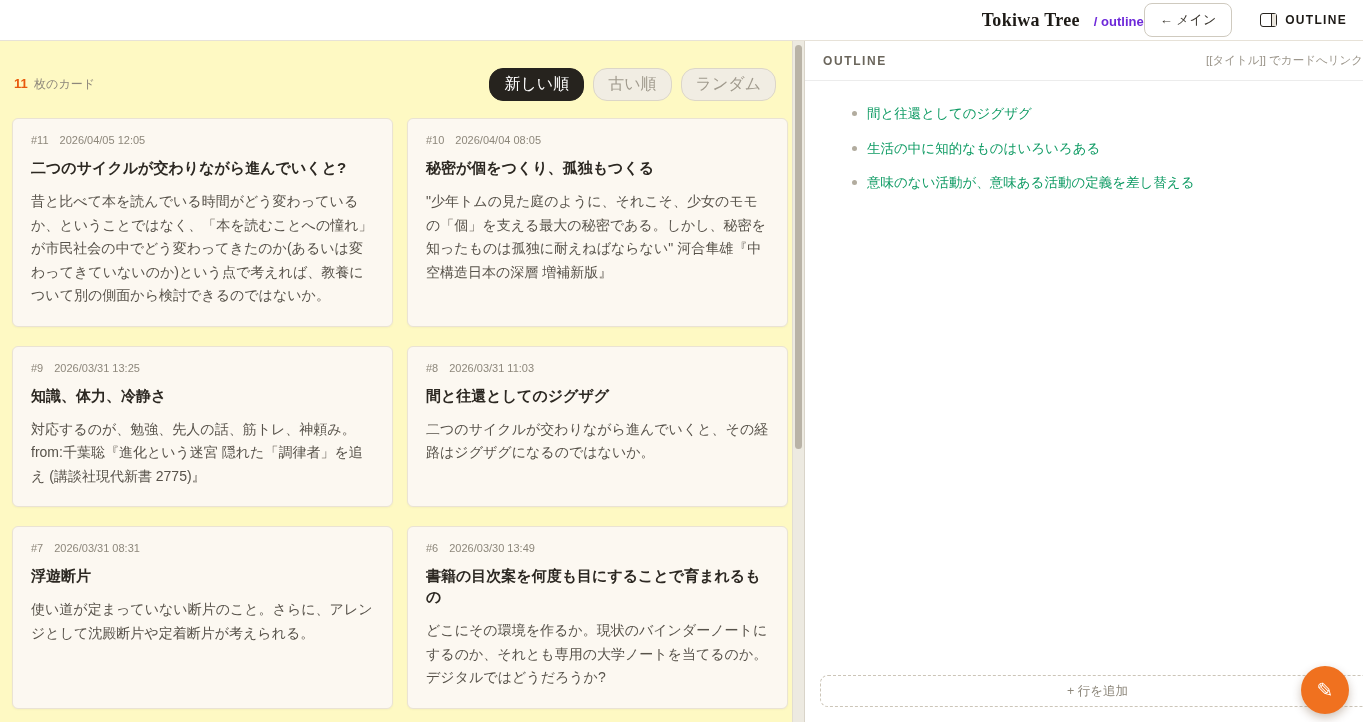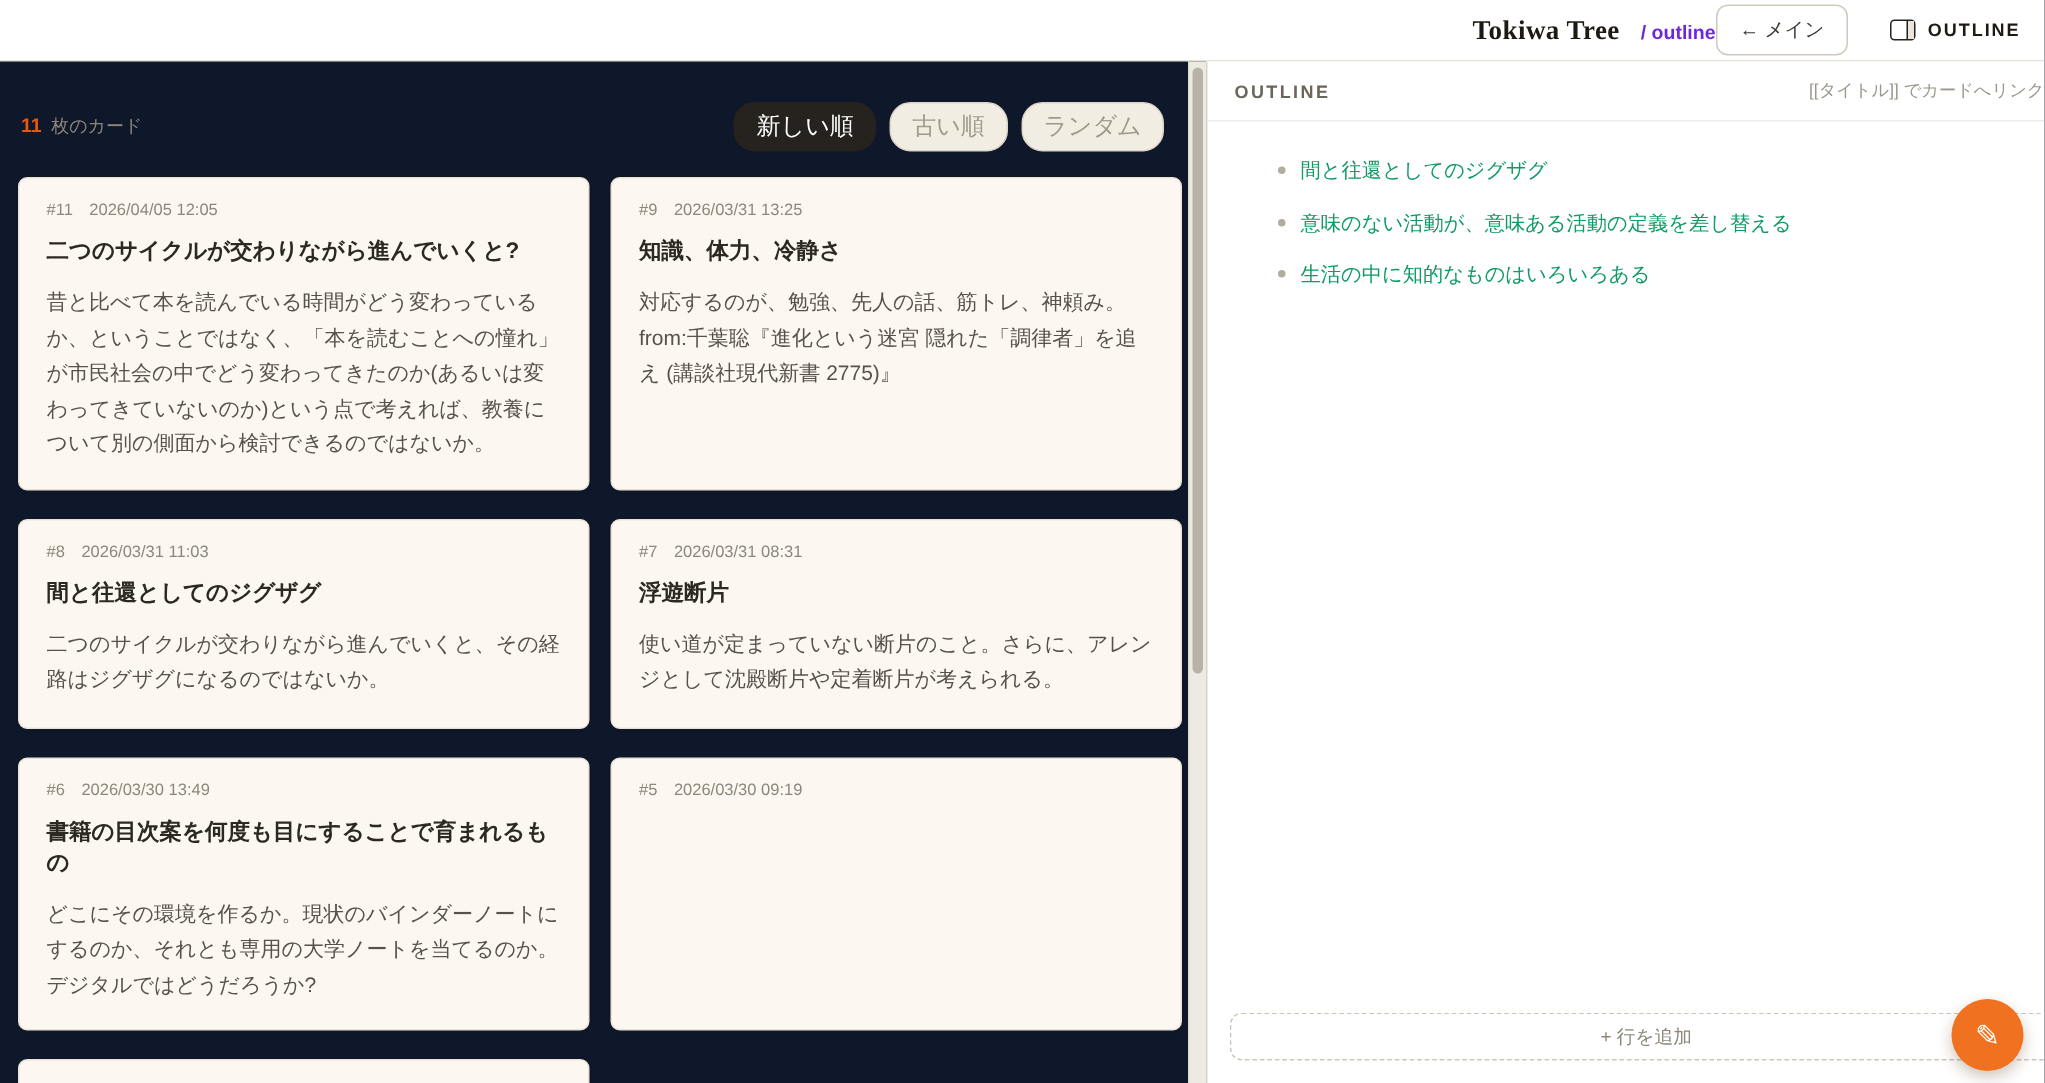--- a/index.html
+++ b/index.html
@@ -37,21 +37,21 @@
   .panel-icon-inner {
     position: absolute; top: 0; right: 0; bottom: 0; width: 5px;
     border-left: 1.6px solid #26231e; background: #e9e5dd;
   }
   .outline-toggle-label { font-size: 12px; font-weight: bold; letter-spacing: 1.3px; color: #1d1a16; }
 
   
   .content { display: flex; height: 681px; }
 
   
-  .board { position: relative; width: 804px; background: #0f172a; }
+  .board { position: relative; width: 804px; background: #fef9c3; }
   .toolbar {
     display: flex; align-items: center; justify-content: space-between;
     padding: 27px 28px 0 14px;
   }
   .count { font-size: 12px; color: #8d877b; }
   .count-num { color: #e8590c; font-weight: bold; font-size: 13px; margin-right: 3px; }
   .sorts { display: flex; gap: 9px; }
   .pill {
     font-family: inherit; font-size: 16px; padding: 5px 14px;
     border-radius: 14px; cursor: pointer;
@@ -152,20 +152,28 @@
 
       <article class="card">
         <div class="card-meta">
           <span>#11</span>
           <span>2026/04/05 12:05</span>
         </div>
         <h3 class="card-title">二つのサイクルが交わりながら進んでいくと?</h3>
         <p class="card-body">昔と比べて本を読んでいる時間がどう変わっているか、ということではなく、「本を読むことへの憧れ」が市民社会の中でどう変わってきたのか(あるいは変わってきていないのか)という点で考えれば、教養について別の側面から検討できるのではないか。</p>
       </article>
 
+      <article class="card">
+        <div class="card-meta">
+          <span>#10</span>
+          <span>2026/04/04 08:05</span>
+        </div>
+        <h3 class="card-title">秘密が個をつくり、孤独もつくる</h3>
+        <p class="card-body">"少年トムの見た庭のように、それこそ、少女のモモの「個」を支える最大の秘密である。しかし、秘密を知ったものは孤独に耐えねばならない" 河合隼雄『中空構造日本の深層 増補新版』</p>
+      </article>
 
       <article class="card">
         <div class="card-meta">
           <span>#9</span>
           <span>2026/03/31 13:25</span>
         </div>
         <h3 class="card-title">知識、体力、冷静さ</h3>
         <p class="card-body">対応するのが、勉強、先人の話、筋トレ、神頼み。from:千葉聡『進化という迷宮 隠れた「調律者」を追え (講談社現代新書 2775)』</p>
       </article>
 
@@ -226,25 +234,25 @@
       <span class="op-title">OUTLINE</span>
       <span class="op-hint">[[タイトル]] でカードへリンク</span>
     </div>
     <div class="op-body">
       <div class="ol-item lvl1 link">
         <span class="ol-dot"></span>
         <span class="ol-text">間と往還としてのジグザグ</span>
       </div>
       <div class="ol-item lvl1 link">
         <span class="ol-dot"></span>
-        <span class="ol-text">意味のない活動が、意味ある活動の定義を差し替える</span>
+        <span class="ol-text">生活の中に知的なものはいろいろある</span>
       </div>
       <div class="ol-item lvl1 link">
         <span class="ol-dot"></span>
-        <span class="ol-text">生活の中に知的なものはいろいろある</span>
+        <span class="ol-text">意味のない活動が、意味ある活動の定義を差し替える</span>
       </div>
     </div>
     <button class="add-row">+ 行を追加</button>
     <button class="fab">
       <span class="fab-glyph">✎</span>
     </button>
   </aside>
 
 </div>
 

